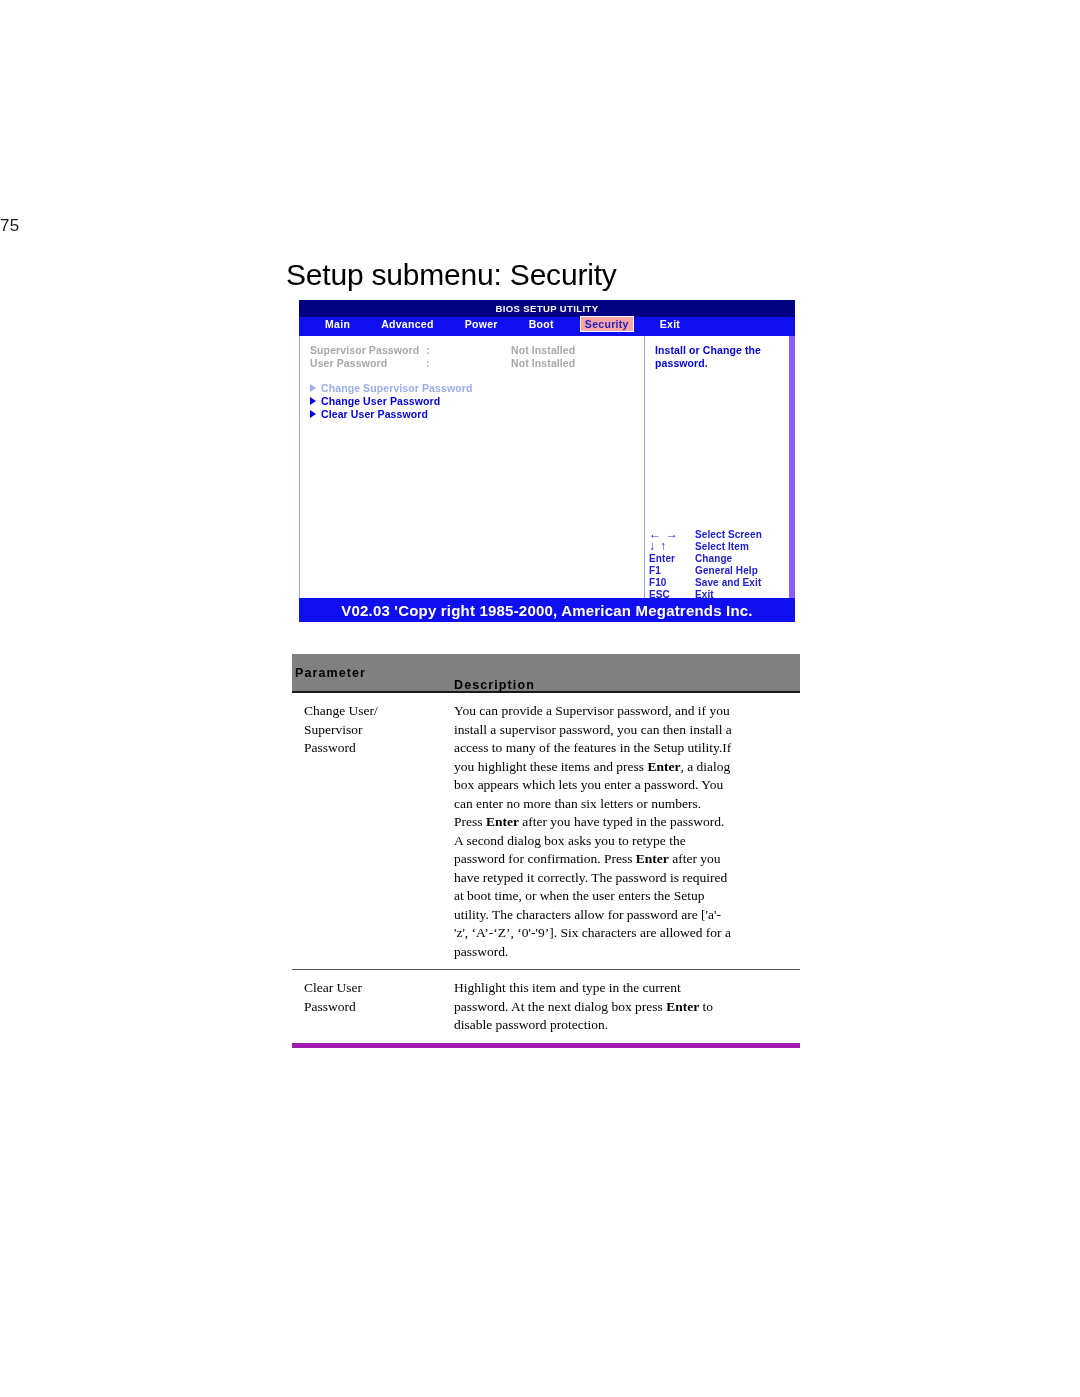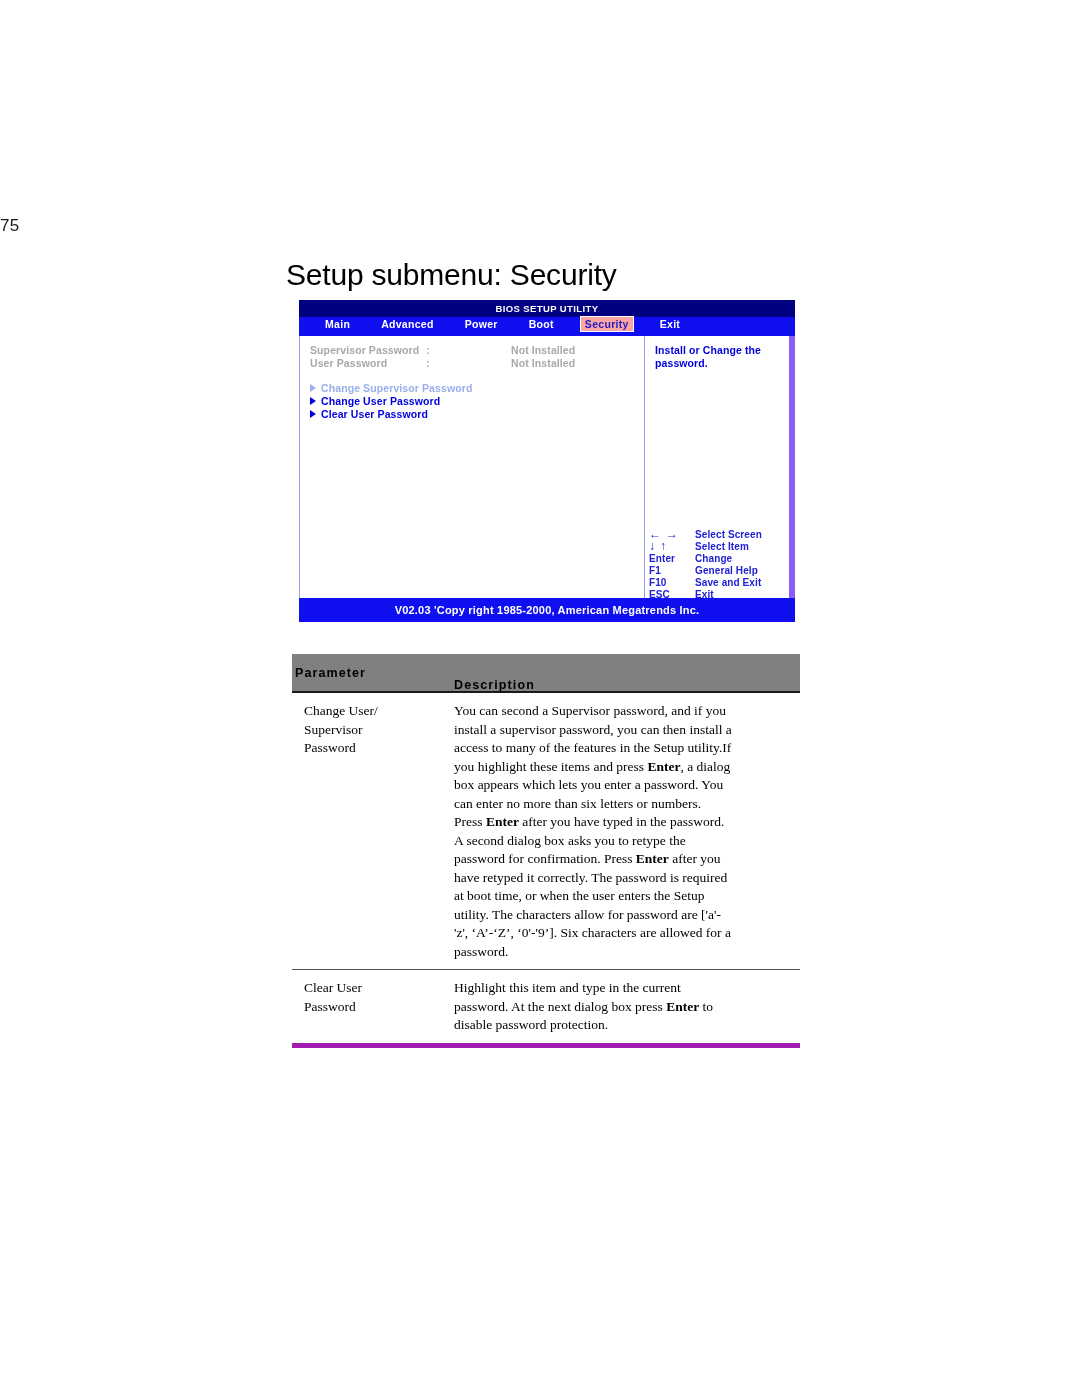--- a/index.html
+++ b/index.html
@@ -188,21 +188,21 @@
     font-size: 12px;
     line-height: 10px;
   }
   .legend-key .arw + .arw { margin-left: 5px; }
   .legend-desc { white-space: nowrap; }
 
   .bios-footer {
     height: 24px;
     background: #0f0fef;
     color: #ffffff;
-    font-size: 11px;
+    font-size: 15px;
     font-weight: bold;
     letter-spacing: 0.2px;
     display: flex;
     align-items: center;
     justify-content: center;
   }
 
   
   .param-table {
     position: absolute;
@@ -355,21 +355,21 @@
     <div class="th th-desc">Description</div>
   </div>
   <div class="table-body" id="table-body">
       <div class="table-row has-rule">
         <div class="cell-param">
           <span class="ln">Change User/</span>
           <span class="ln">Supervisor</span>
           <span class="ln">Password</span>
         </div>
         <div class="cell-desc">
-          <span class="ln"><span>You can second a Supervisor password, and if you</span></span>
+          <span class="ln"><span>You can provide a Supervisor password, and if you</span></span>
           <span class="ln"><span>install a supervisor password, you can then install a</span></span>
           <span class="ln"><span>access to many of the features in the Setup utility.If</span></span>
           <span class="ln"><span>you highlight these items and press </span><b>Enter</b><span>, a dialog</span></span>
           <span class="ln"><span>box appears which lets you enter a password. You</span></span>
           <span class="ln"><span>can enter no more than six letters or numbers.</span></span>
           <span class="ln"><span>Press </span><b>Enter</b><span> after you have typed in the password.</span></span>
           <span class="ln"><span>A second dialog box asks you to retype the</span></span>
           <span class="ln"><span>password for confirmation. Press </span><b>Enter</b><span> after you</span></span>
           <span class="ln"><span>have retyped it correctly. The password is required</span></span>
           <span class="ln"><span>at boot time, or when the user enters the Setup</span></span>

